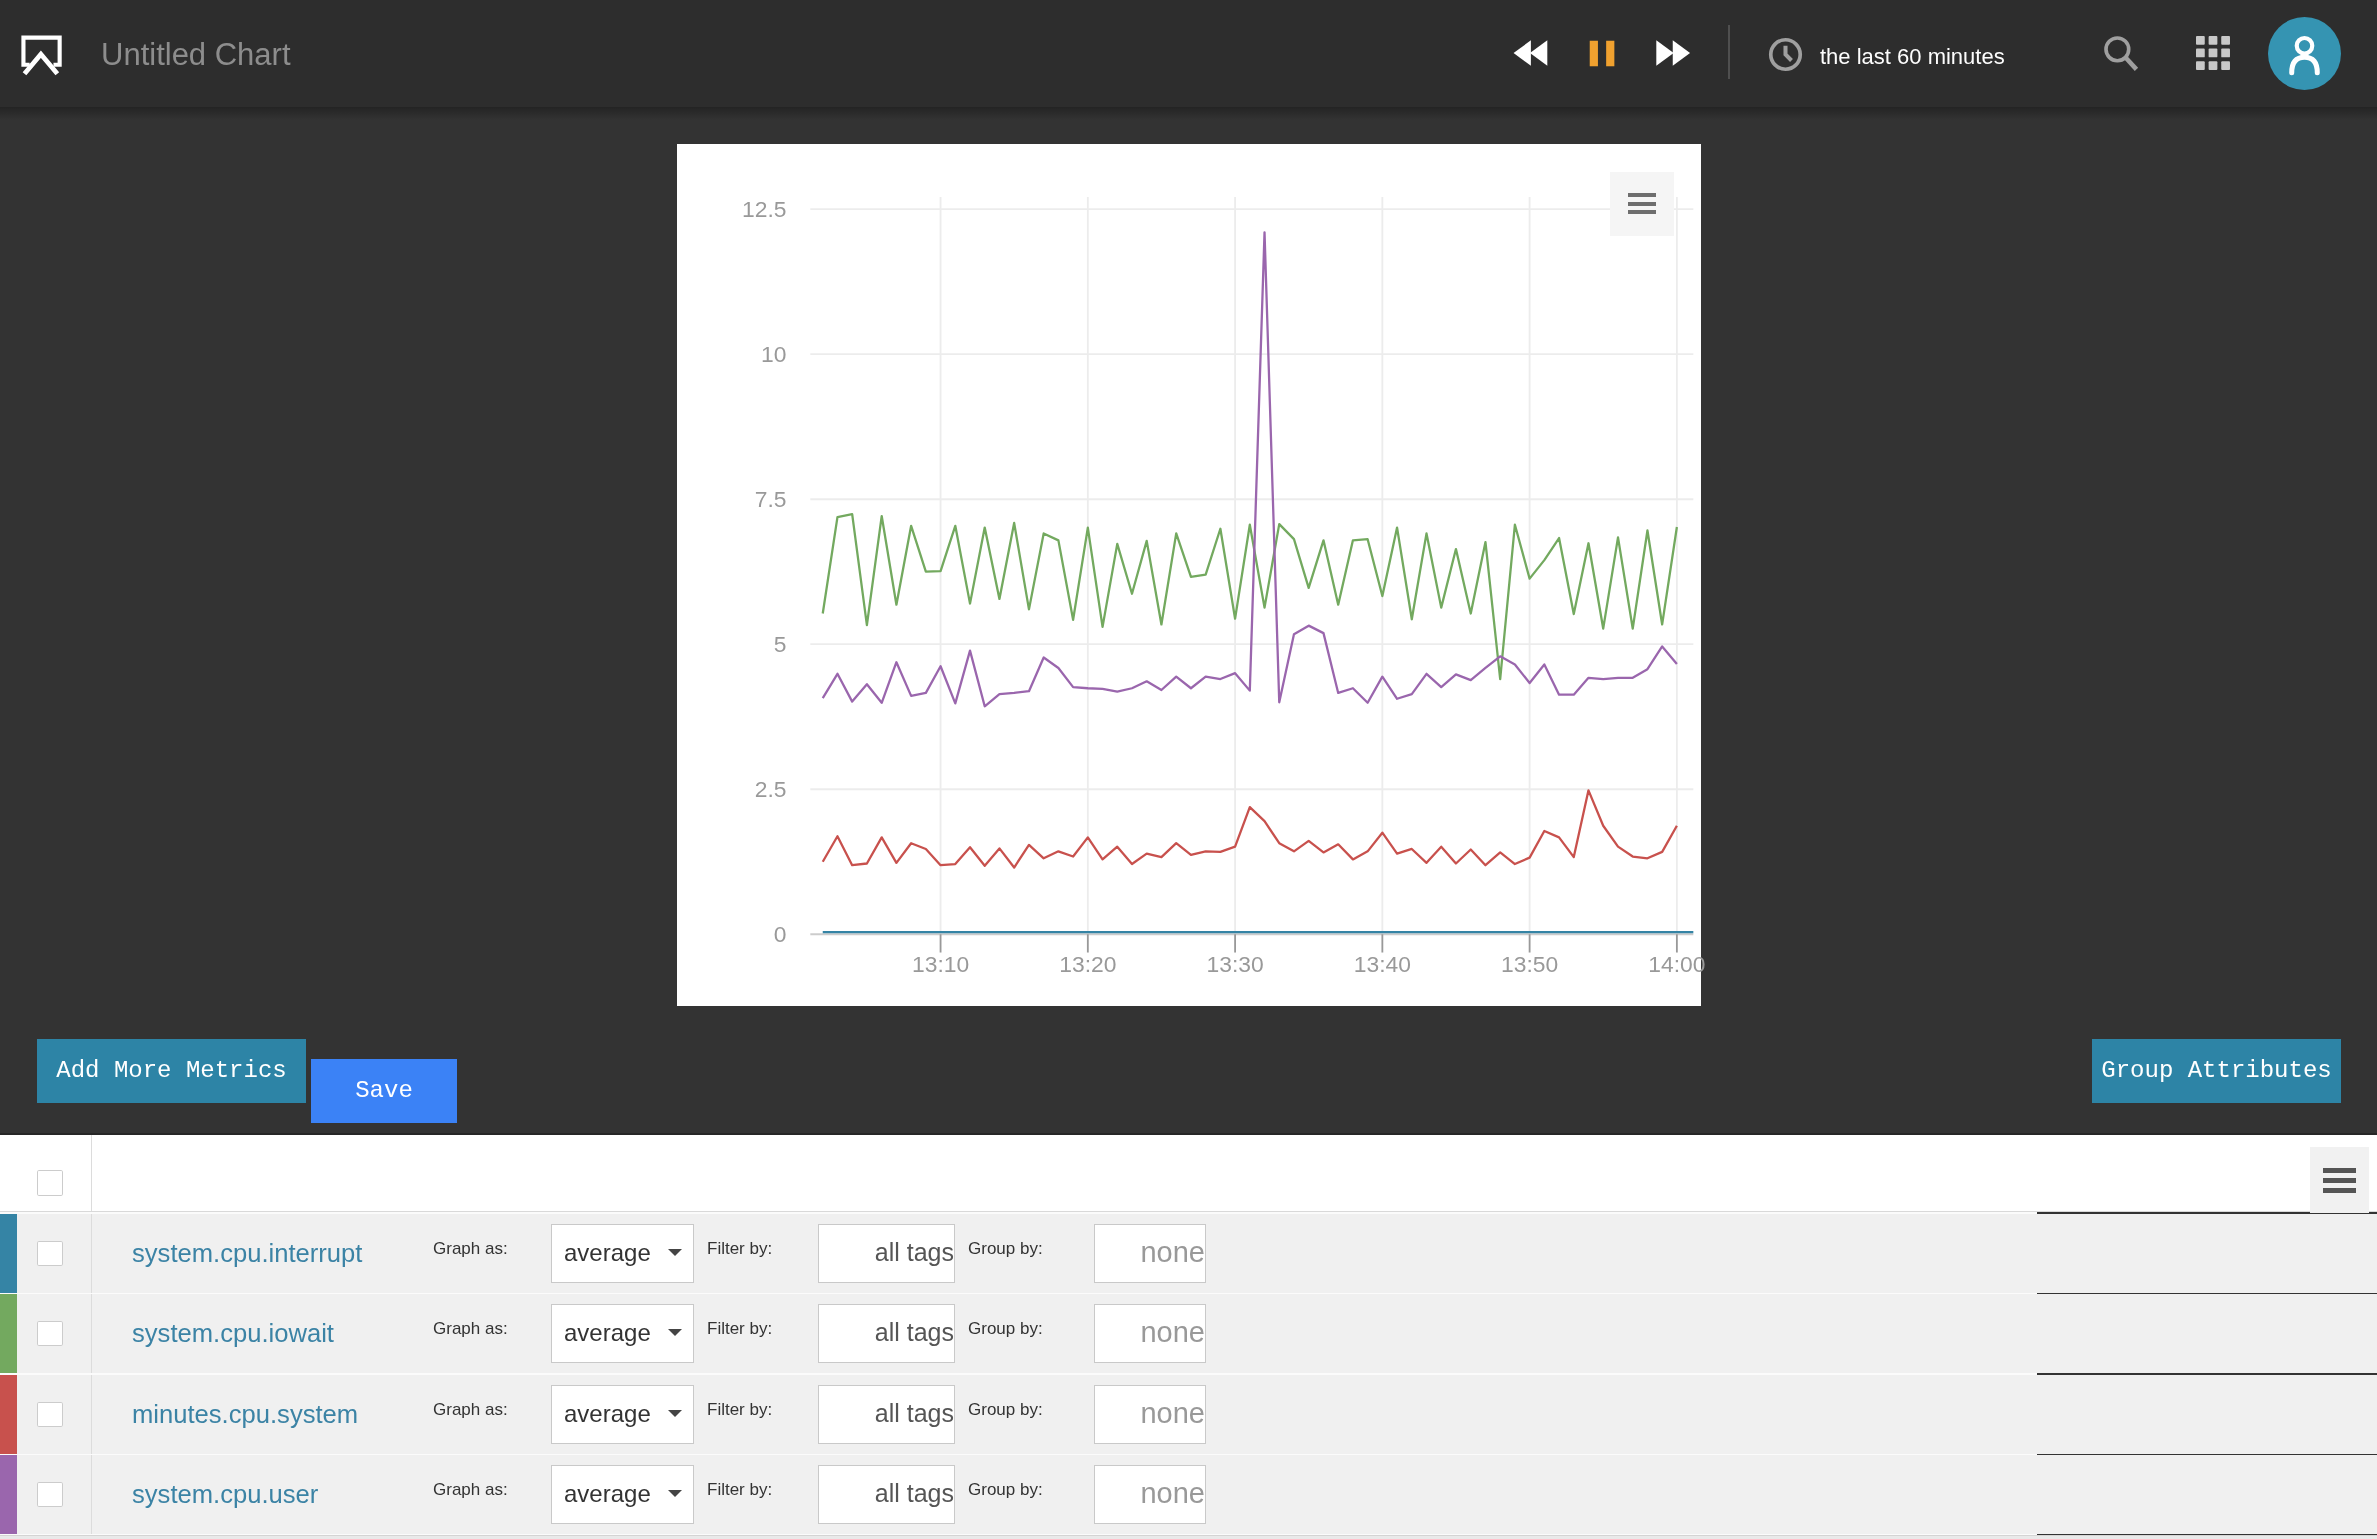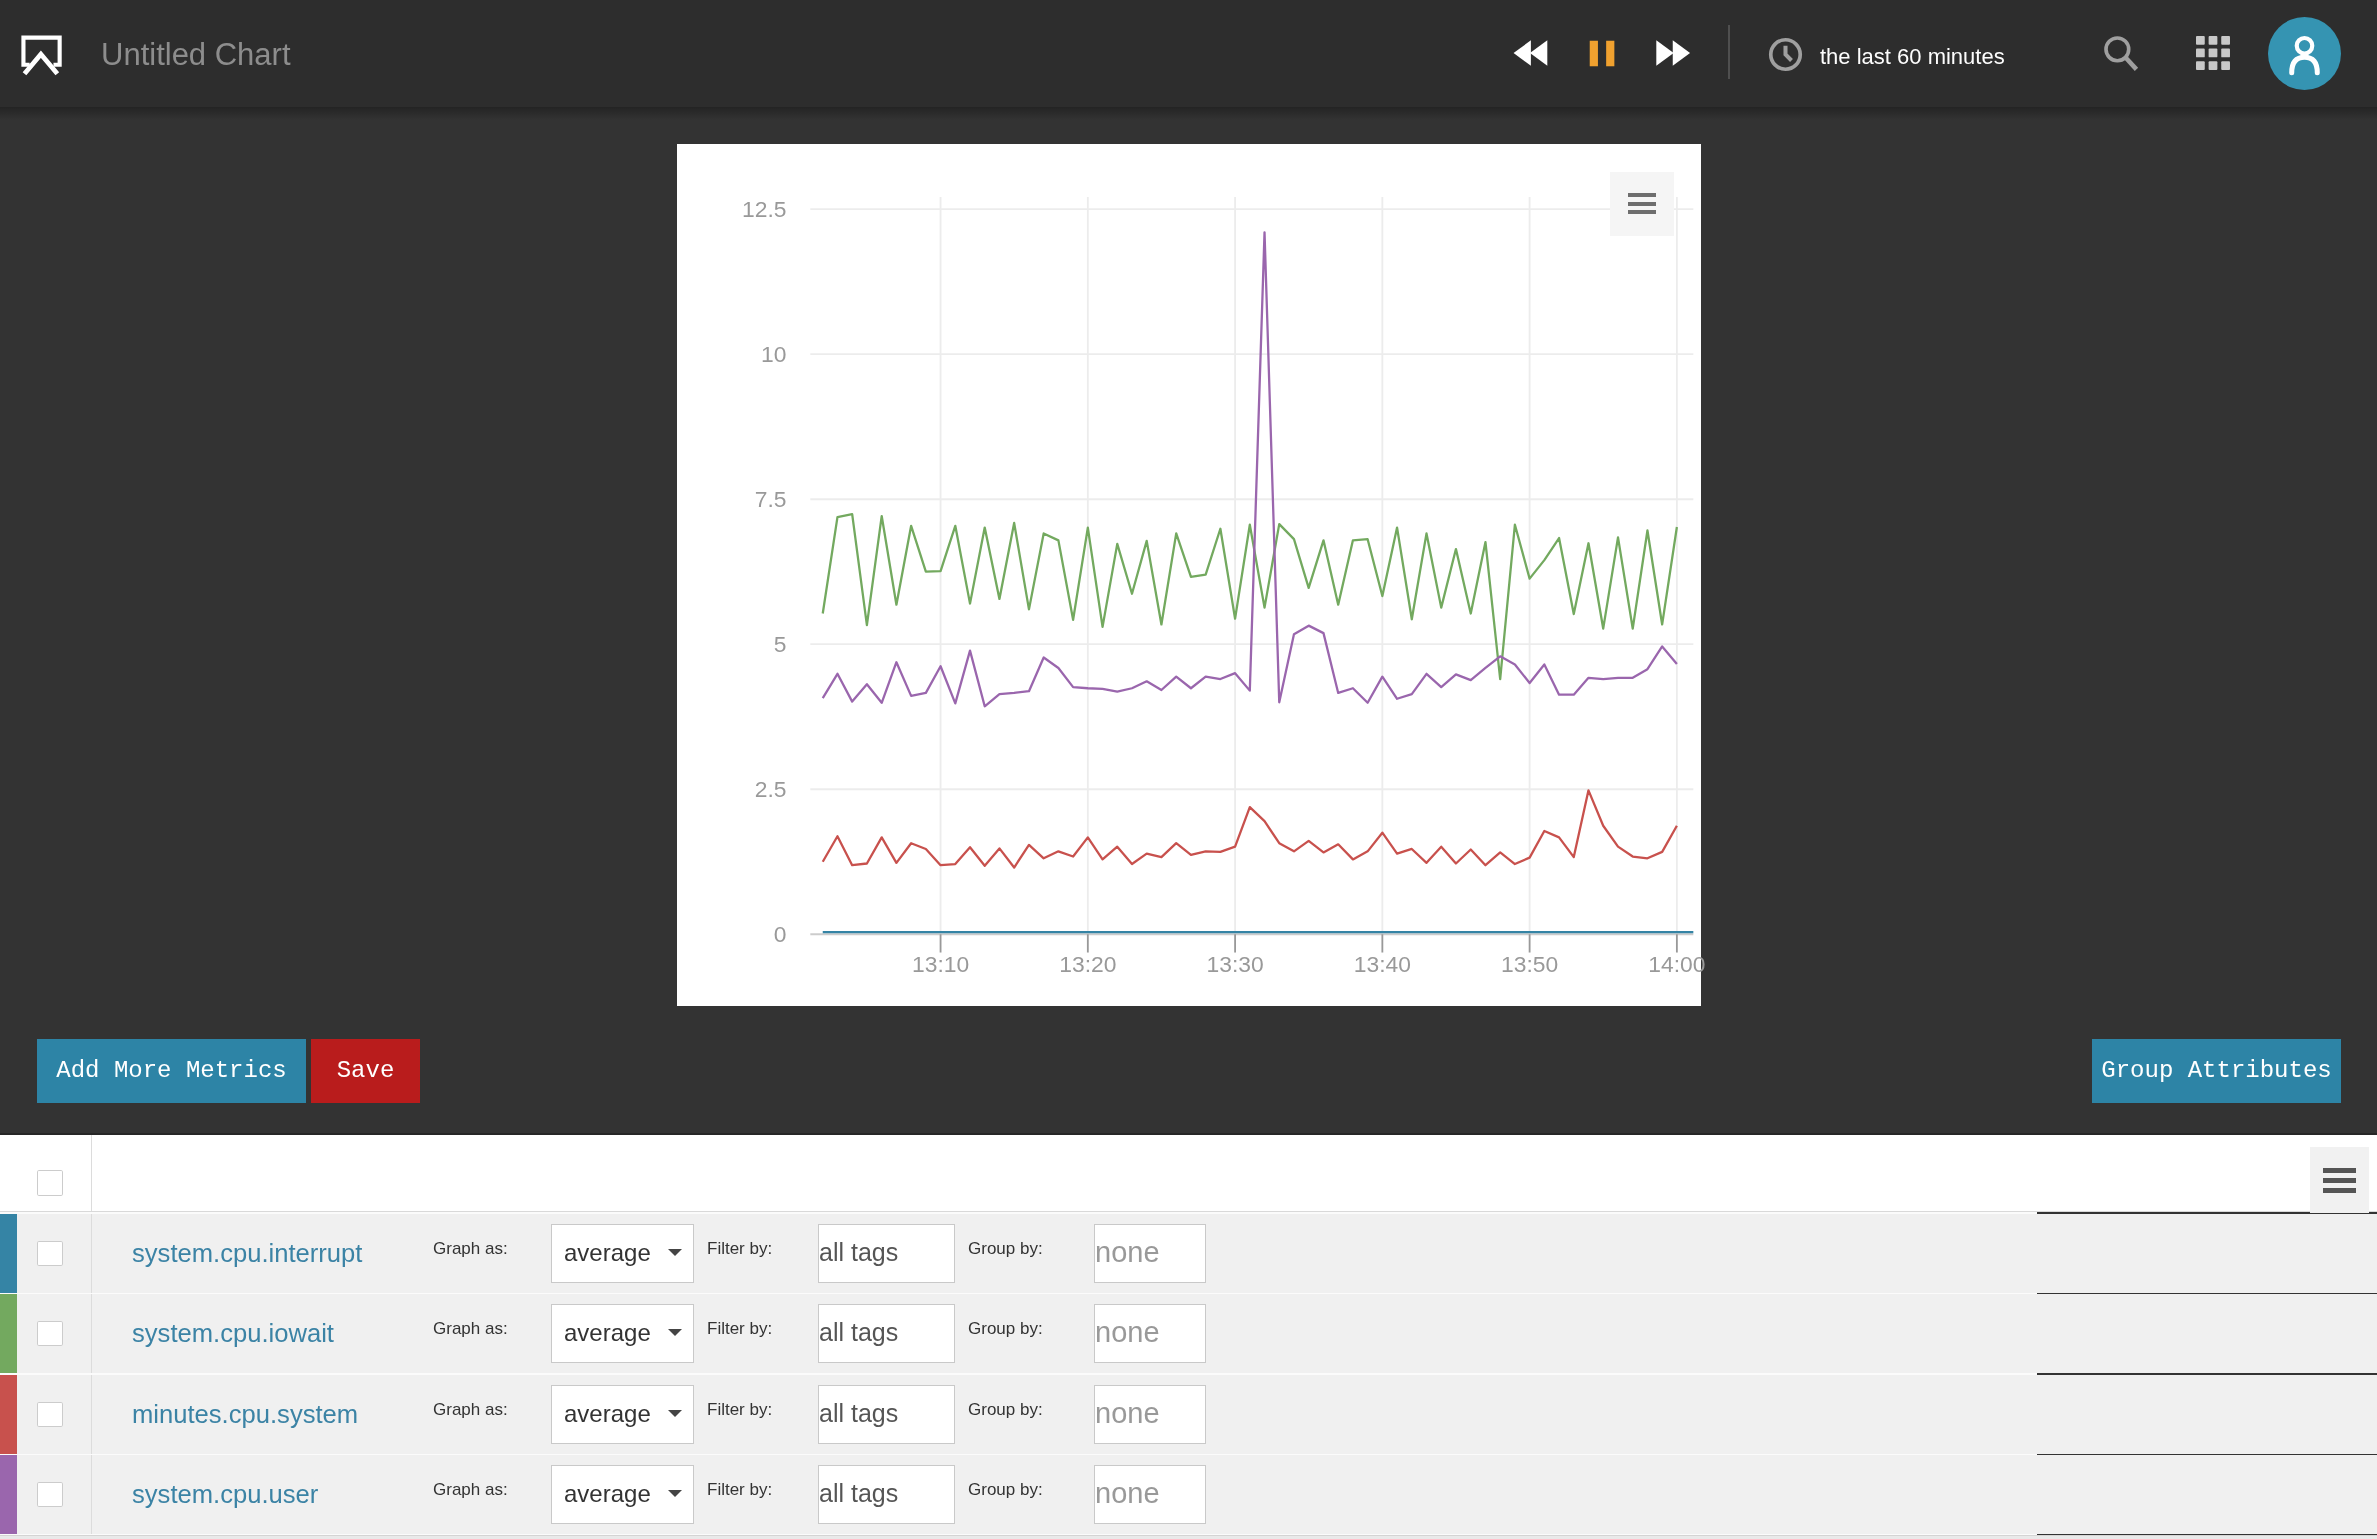--- a/index.html
+++ b/index.html
@@ -9,34 +9,34 @@
 .topbar::after { content:""; position:absolute; left:0; top:107px; width:2377px; height:12.8px; background:linear-gradient(rgba(0,0,0,0.30), rgba(0,0,0,0)); }
 .tblline { position:absolute; left:0; top:1133px; width:2377px; height:1.8px; background:#262626; }
 .title { position:absolute; left:101px; top:37px; font-size:31px; color:#8d8d8d; }
 .hdr-sep { position:absolute; left:1728px; top:25px; width:1.8px; height:54px; background:#4f4f4f; }
 .hdr-time { position:absolute; left:1820px; top:44px; font-size:22px; color:#fdfdfd; }
 .panel { position:absolute; left:677px; top:144px; width:1024px; height:862px; background:#ffffff;padding-left:29px; }
 .menubtn { position:absolute; left:933px; top:28px; width:64px; height:64px; background:#f5f5f5; }
 .menubtn i { position:absolute; left:18px; width:28px; height:4.1px; background:#6e6e6e; }
 .btn { position:absolute; top:1039px; height:64px; border:none; color:#fff; font-size:24px; font-family:Liberation Mono, monospace; text-align:center; line-height:64px; }
 .btn-add { left:37px; width:269px; background:#2d84a6; }
-.btn-save { left:311px; width:109px; background:#b91c1c; }
+.btn-save { left:311px; width:146px; background:#3b82f6;margin-top:20px; }
 .btn-attr { left:2092px; width:249px; background:#2d84a6; }
 .tbl { position:absolute; left:0; top:1135px; width:2037px; height:405px; background:#fbfbfb; }
 .thead { position:absolute; left:0; top:0; width:2377px; height:77px; background:#ffffff; border-bottom:1.8px solid #d9d9d9; }
 .ckcol { position:absolute; left:0; top:0; width:92px; height:100%; border-right:1.8px solid #dcdcdc; }
 .ckbox { position:absolute; left:37px; top:50%; margin-top:-12.8px; width:25.6px; height:25.6px; background:#fff; border:1.8px solid #ccc; border-radius:1.8px; }
 .thmenu { position:absolute; left:2310px; top:12px; width:59px; height:66px; background:#f1f1f1; }
 .thmenu i { position:absolute; left:12.8px; width:33px; height:4.6px; background:#555; }
 .thead .ckbox { top:35px; margin-top:0; }
 .row { position:absolute; left:0; width:2377px; height:79px; background:#f0f0f0; }
 .stripe { position:absolute; left:0; top:0; width:17.4px; height:100%; }
 .mname { position:absolute; left:132px; top:50%; margin-top:-14.6px; font-size:25.6px; color:#3b83a5; }
 .lbl { position:absolute; top:50%; margin-top:-14.6px; font-size:17px; color:#333; }
-.box { position:absolute; top:10px; height:59px; background:#fff; border:1.8px solid #c9c9c9; font-size:24px; color:#555; text-align:left; line-height:55px; }
+.box { position:absolute; top:10px; height:59px; background:#fff; border:1.8px solid #c9c9c9; font-size:24px; color:#555; text-align:right; line-height:55px; }
 .sel { left:551px; width:143px; text-align:left; padding-left:12px; color:#333; }
 .sel .caret { position:absolute; right:11px; top:24px; width:0; height:0; border-left:7.3px solid transparent; border-right:7.3px solid transparent; border-top:7.8px solid #444; }
 .tags { left:818px; width:137px; font-size:25px; }
 .none { left:1094px; width:112px; color:#999; font-size:29px; }
 .tfoot { position:absolute; left:0; top:400px; width:2377px; height:5.5px; background:#e9e9e9; border-top:1.8px solid #d4d4d4; }
 </style>
 </head>
 <body>
 <div class="topbar">
   <svg style="position:absolute;left:19px;top:33px" width="46" height="44" viewBox="0 0 50 48">

